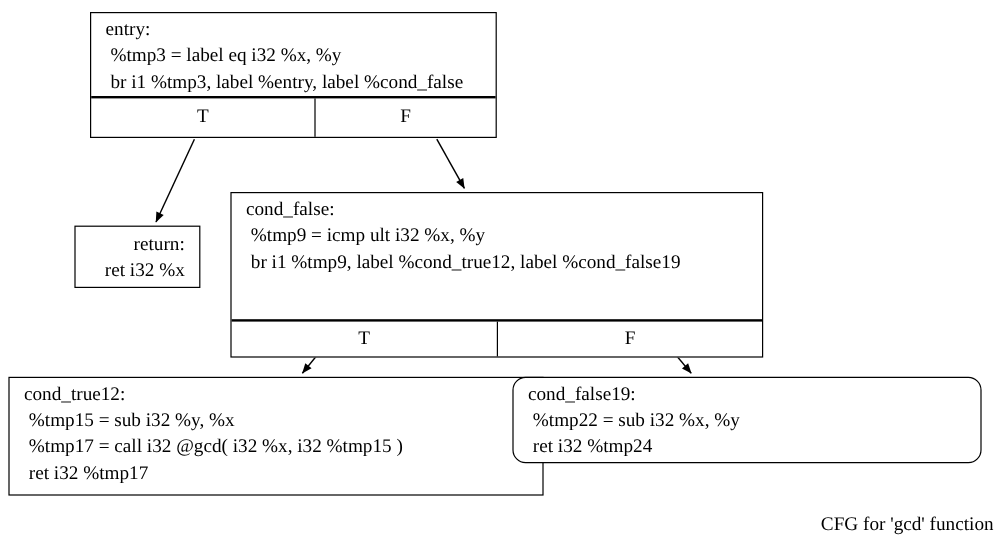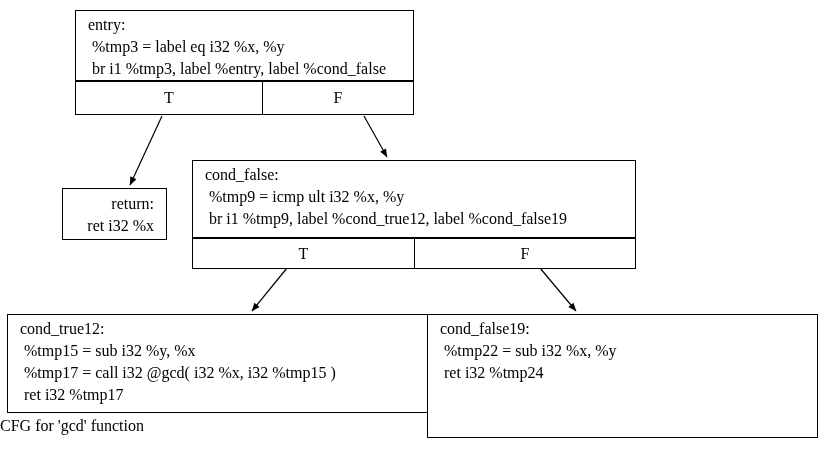--- a/index.html
+++ b/index.html
@@ -45,40 +45,40 @@
     display: flex;
     align-items: center;
     justify-content: center;
     font-size: 16px;
   }
   .tf-cell.true-cell { border-right: 1.5px solid #000000; }
   .tf-cell.false-cell { flex: 1; }
   .caption {
     position: absolute;
     left: 0;
-    top: 417px;
+    top: 429px;
     width: 828px;
-    text-align: left;
+    text-align: right;
     font-size: 16px;
   }
 
   
   .node-entry       { left: 75px;  top: 10px;  width: 339px; height: 105px; }
   .node-entry .tf-row { height: 34px; }
   .node-entry .true-cell { width: 187px; }
 
   .node-return      { left: 62px;  top: 188px; width: 105px; height: 52px; }
   .node-return .node-body { padding-top: 4px; text-align: right; }
 
-  .node-cond-false  { left: 192px; top: 160px; width: 444px; height: 109px; }
+  .node-cond-false  { left: 192px; top: 160px; width: 444px; height: 138px; }
   .node-cond-false .tf-row { height: 31px; }
   .node-cond-false .true-cell { width: 222px; }
 
   .node-cond-true12 { left: 7px;   top: 314px; width: 446px; height: 99px; }
-  .node-cond-false19{ left: 427px; top: 314px; width: 391px; height: 124px; }
+  .node-cond-false19{ left: 427px; top: 314px; width: 391px; height: 72px; border-radius: 11px; }
 </style>
 </head>
 <body>
 
 <div class="canvas">
 
   <svg class="edge-layer" viewBox="0 0 828 452" xmlns="http://www.w3.org/2000/svg">
     <defs>
       <marker id="arrowhead" viewBox="0 0 10 10" refX="9.5" refY="5" markerWidth="9" markerHeight="7" orient="auto">
         <path d="M0,1 L10,5 L0,9 z" fill="#000000"></path>

